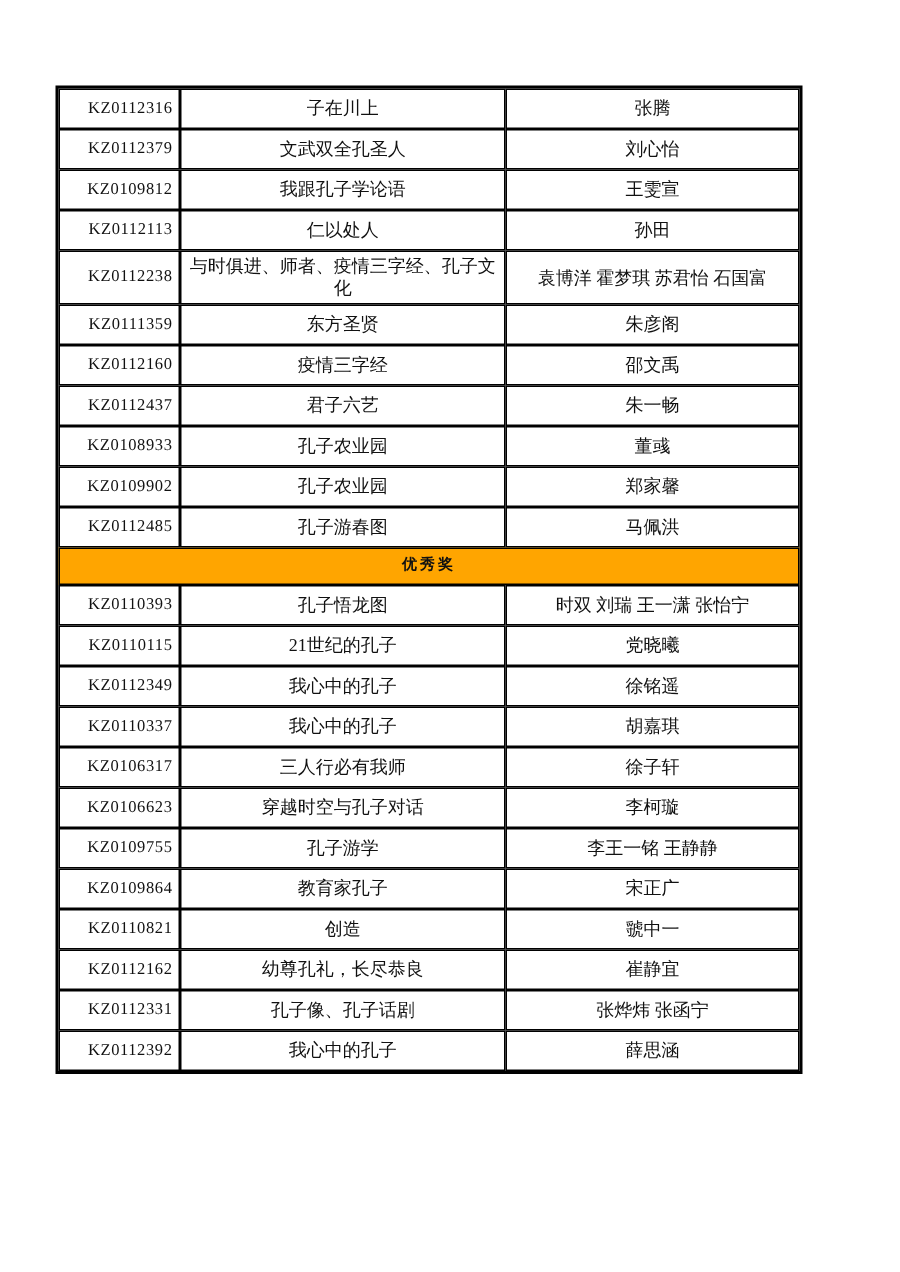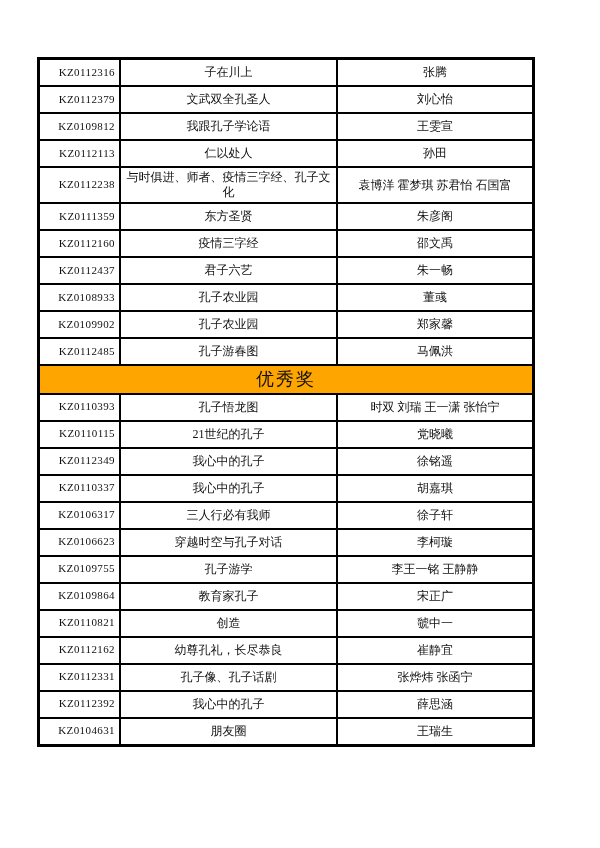--- a/index.html
+++ b/index.html
@@ -36,22 +36,22 @@
     word-break: break-all;
   }
   td.c-id {
     font-size: 11px;
     letter-spacing: 0.4px;
     font-family: "Liberation Serif", "DejaVu Serif", serif;
     text-align: right;
   }
   tr.award-row td {
     background: #FFA500;
-    font-weight: normal;
-    font-size: 18px;
+    font-weight: bold;
+    font-size: 10px;
     height: 19px;
     letter-spacing: 2px;
   }
   col.col-id    { width: 81px; }
   col.col-title { width: 217px; }
   col.col-names { width: 196px; }
 </style>
 </head>
 <body>
 
@@ -176,20 +176,15 @@
       <tr>
         <td class="c-id">KZ0112331</td>
         <td class="c-title">孔子像、孔子话剧</td>
         <td class="c-names">张烨炜 张函宁</td>
       </tr>
       <tr>
         <td class="c-id">KZ0112392</td>
         <td class="c-title">我心中的孔子</td>
         <td class="c-names">薛思涵</td>
       </tr>
-      <tr>
-        <td class="c-id">KZ0104631</td>
-        <td class="c-title">朋友圈</td>
-        <td class="c-names">王瑞生</td>
-      </tr>
     </tbody>
   </table>
 </div>
 
 </body></html>

